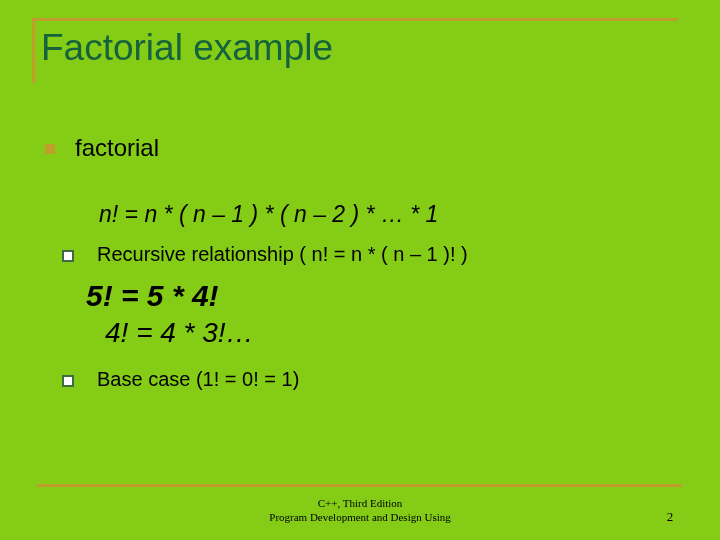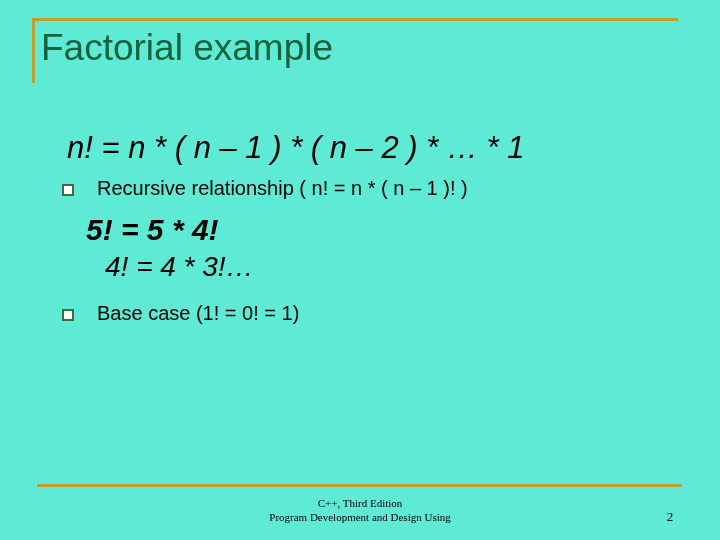--- a/index.html
+++ b/index.html
@@ -12,21 +12,21 @@
     height: 540px;
     overflow: hidden;
     font-family: "Liberation Sans", sans-serif;
     -webkit-font-smoothing: none;
   }
 
   .slide {
     position: relative;
     width: 720px;
     height: 540px;
-    background: #5eead4;
+    background: #84cc16;
   }
 
   
   .title-rule-top {
     position: absolute;
     left: 32px;
     top: 18px;
     width: 646px;
     height: 3px;
     background: #bf9e2b;
@@ -108,24 +108,25 @@
     white-space: nowrap;
   }
 
   
   .eq {
     color: #000000;
     white-space: nowrap;
     font-style: italic;
   }
   .eq-formula {
-    padding-left: 67px;
-    font-size: 31px;
+    padding-left: 99px;
+    font-size: 23px;
     line-height: 34px;
     font-weight: normal;
+    margin-top: 33px;
   }
   .eq-strong {
     padding-left: 86px;
     font-size: 30px;
     line-height: 38px;
     font-weight: bold;
   }
   .eq-light {
     padding-left: 105px;
     font-size: 28px;
@@ -174,20 +175,24 @@
 
 <div class="slide">
 
   <div class="title-rule-top"></div>
   <div class="title-rule-left"></div>
 
   <div class="slide-title">Factorial example</div>
 
   <div class="content">
 
+    <div class="bullet-row l1">
+      <span class="marker"></span>
+      <span class="text">factorial</span>
+    </div>
 
     <div class="eq eq-formula">n! = n * ( n – 1 ) * ( n – 2 ) * … * 1</div>
 
     <div class="spacer-sm"></div>
 
     <div class="bullet-row l2">
       <span class="marker"></span>
       <span class="text">Recursive relationship ( n! = n * ( n – 1 )! )</span>
     </div>
 

